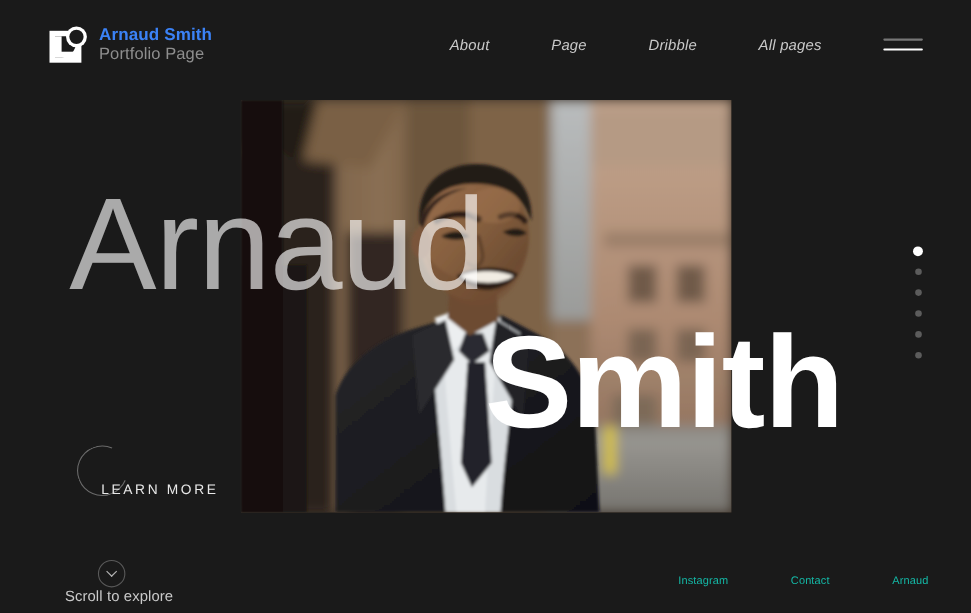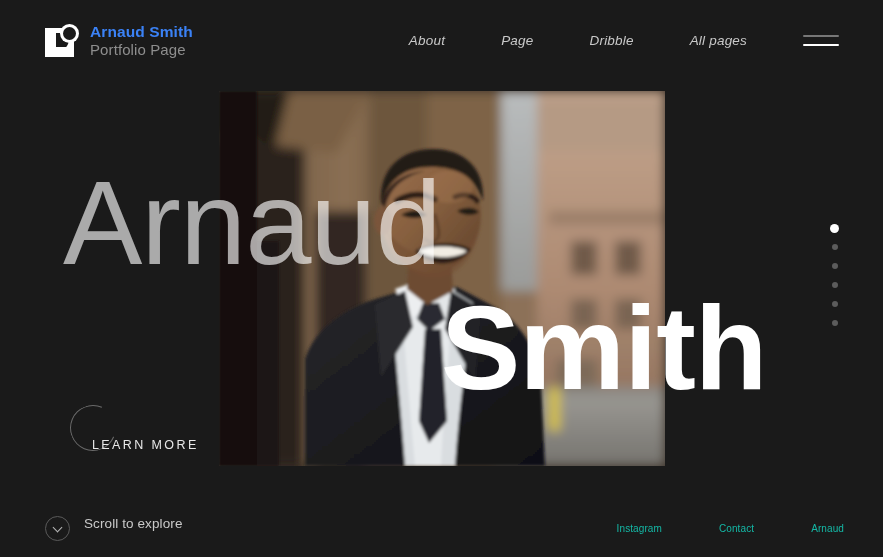--- a/index.html
+++ b/index.html
@@ -119,21 +119,21 @@
     margin-bottom:13px; cursor:pointer;
   }
   .dot.active { width:9px; height:9px; background:#ffffff; margin-bottom:11px; }
   .dot:last-child { margin-bottom:0; }
 
   
   .footer {
     position:absolute; left:0; bottom:0; width:883px; height:57px;
     display:flex; align-items:center; z-index:30;
   }
-  .scroll { display:flex; align-items:flex-start; margin-left:45px; cursor:pointer; }
+  .scroll { display:flex; align-items:center; margin-left:45px; cursor:pointer;flex-direction:column; }
   .scroll-ring {
     width:25px; height:25px; border-radius:50%; border:1px solid #5a5a5a;
     display:flex; align-items:center; justify-content:center; flex:0 0 25px;
   }
   .chev {
     width:7px; height:7px; border-left:1.3px solid #b6b6b6;
     border-bottom:1.3px solid #b6b6b6; transform:rotate(-45deg); margin-top:-3px;
   }
   .scroll-label {
     margin-left:14px; color:#c9c9c9; font-size:13.5px; letter-spacing:.1px;

